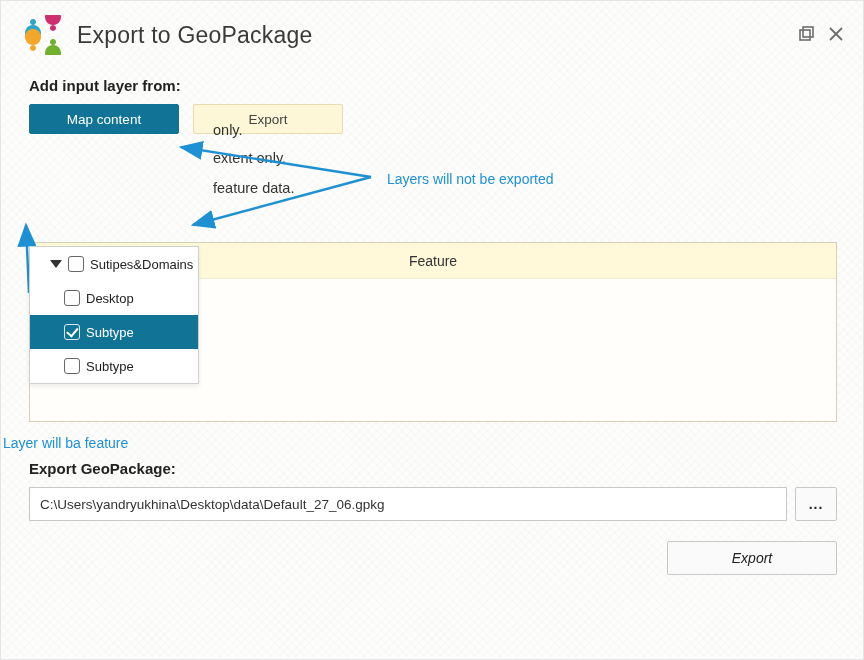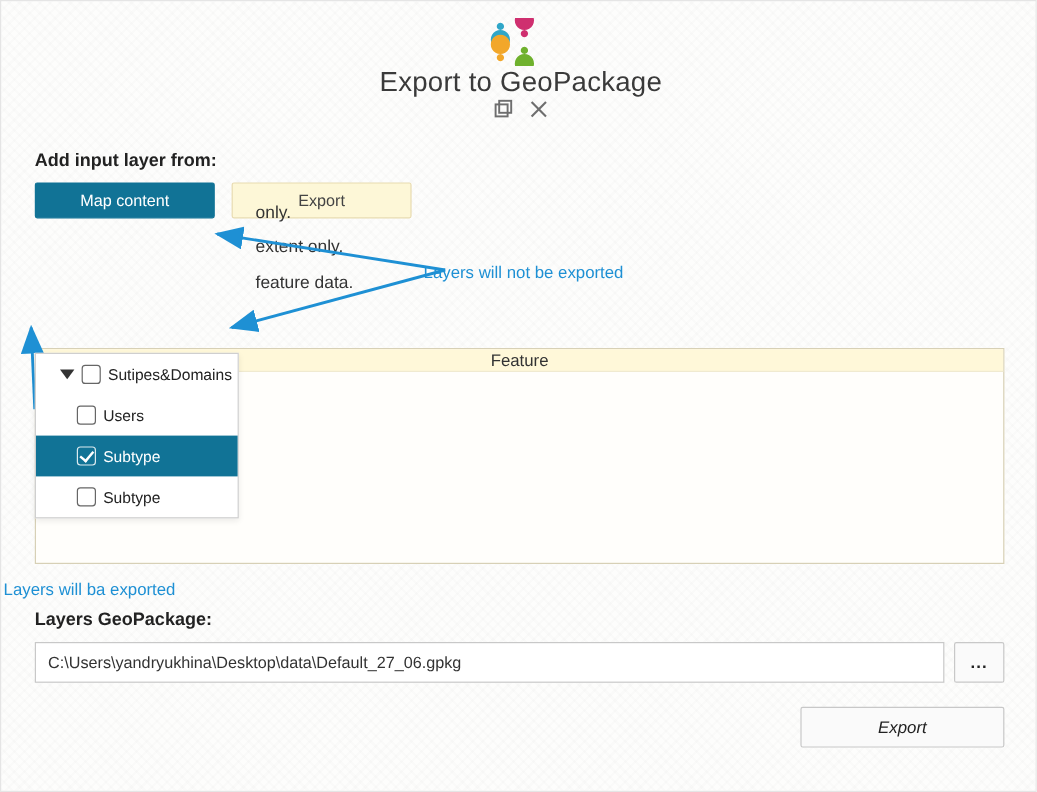--- a/index.html
+++ b/index.html
@@ -28,21 +28,20 @@
     position:relative;overflow:hidden;
     background-image:
       repeating-linear-gradient(45deg,rgba(0,0,0,0.012) 0 2px,transparent 2px 6px),
       repeating-linear-gradient(-45deg,rgba(0,0,0,0.012) 0 2px,transparent 2px 6px),
       linear-gradient(#fdfdfc,#fdfdfc);
   }
   
   .titlebar{
     display:flex;align-items:center;
     padding:14px 18px 10px 22px;
-    flex-direction:column;
   }
   .app-logo{width:40px;height:40px;margin-right:14px;flex-shrink:0;}
   .title-text{
     font-size:23px;font-weight:400;color:#3a3a3a;letter-spacing:0.2px;
   }
   .title-spacer{flex:1;}
   .win-icons{display:flex;gap:12px;align-items:center;color:#6e6e6e;}
   .win-icons span{cursor:pointer;display:inline-block;}
   
   .body{padding:6px 26px 16px 28px;position:relative;}
@@ -87,21 +86,21 @@
   .tree-row:not(.selected) .cb.checked{color:#444;}
   
   .listbox{
     margin-top:108px;
     border:1px solid #d7d0b6;
     background:#fffefb;
     height:180px;
     position:relative;
   }
   .listbox-row{
-    height:19px;display:flex;align-items:center;justify-content:center;
+    height:36px;display:flex;align-items:center;justify-content:center;
     background:var(--cream-row);border-bottom:1px solid #f0ead0;
     font-size:14px;color:#333;
   }
   
   .annot{position:absolute;color:var(--link-blue);font-size:14px;z-index:6;}
   .annot-line{position:absolute;pointer-events:none;z-index:4;}
   
   .output-row{display:flex;gap:8px;margin-top:8px;align-items:stretch;}
   .output-input{
     flex:1;height:34px;border:1px solid #c8c8c8;background:#fff;
@@ -166,21 +165,21 @@
     </div>
 
     <div class="tree-panel">
       <div class="tree-row">
         <span class="caret"></span>
         <span class="cb"></span>
         <span>Sutipes&amp;Domains</span>
       </div>
       <div class="tree-row level1">
         <span class="cb"></span>
-        <span>Users</span>
+        <span>Desktop</span>
       </div>
       <div class="tree-row level1 selected">
         <span class="cb checked"></span>
         <span>Subtype</span>
       </div>
       <div class="tree-row level1">
         <span class="cb"></span>
         <span>Subtype</span>
       </div>
     </div>
@@ -195,24 +194,24 @@
           <polygon points="0 0, 10 4, 0 8" fill="#1e90d4"></polygon>
         </marker>
       </defs>
 
       <line x1="370" y1="112" x2="180" y2="82" stroke="#1e90d4" stroke-width="2.4" marker-end="url(#arrowhead)"></line>
 
       <line x1="370" y1="112" x2="192" y2="160" stroke="#1e90d4" stroke-width="2.4" marker-end="url(#arrowhead)"></line>
 
       <line x1="28" y1="228" x2="25" y2="160" stroke="#1e90d4" stroke-width="2.4" marker-end="url(#arrowhead)"></line>
     </svg>
-    <div class="annot" style="left:352px;top:106px;">Layers will not be exported</div>
-    <div class="annot" style="left:2px;top:370px;">Layers will ba exported</div>
-
-    <div class="section-label" style="margin-top:38px;">Layers GeoPackage:</div>
+    <div class="annot" style="left:386px;top:106px;">Layers will not be exported</div>
+    <div class="annot" style="left:2px;top:370px;">Layer will ba feature</div>
+
+    <div class="section-label" style="margin-top:38px;">Export GeoPackage:</div>
     <div class="output-row">
       <input class="output-input" type="text" readonly="" value="C:\Users\yandryukhina\Desktop\data\Default_27_06.gpkg" style="">
       <div class="browse-btn">...</div>
     </div>
 
     <div class="footer">
       <div class="export-btn">Export</div>
     </div>
 
   </div>

